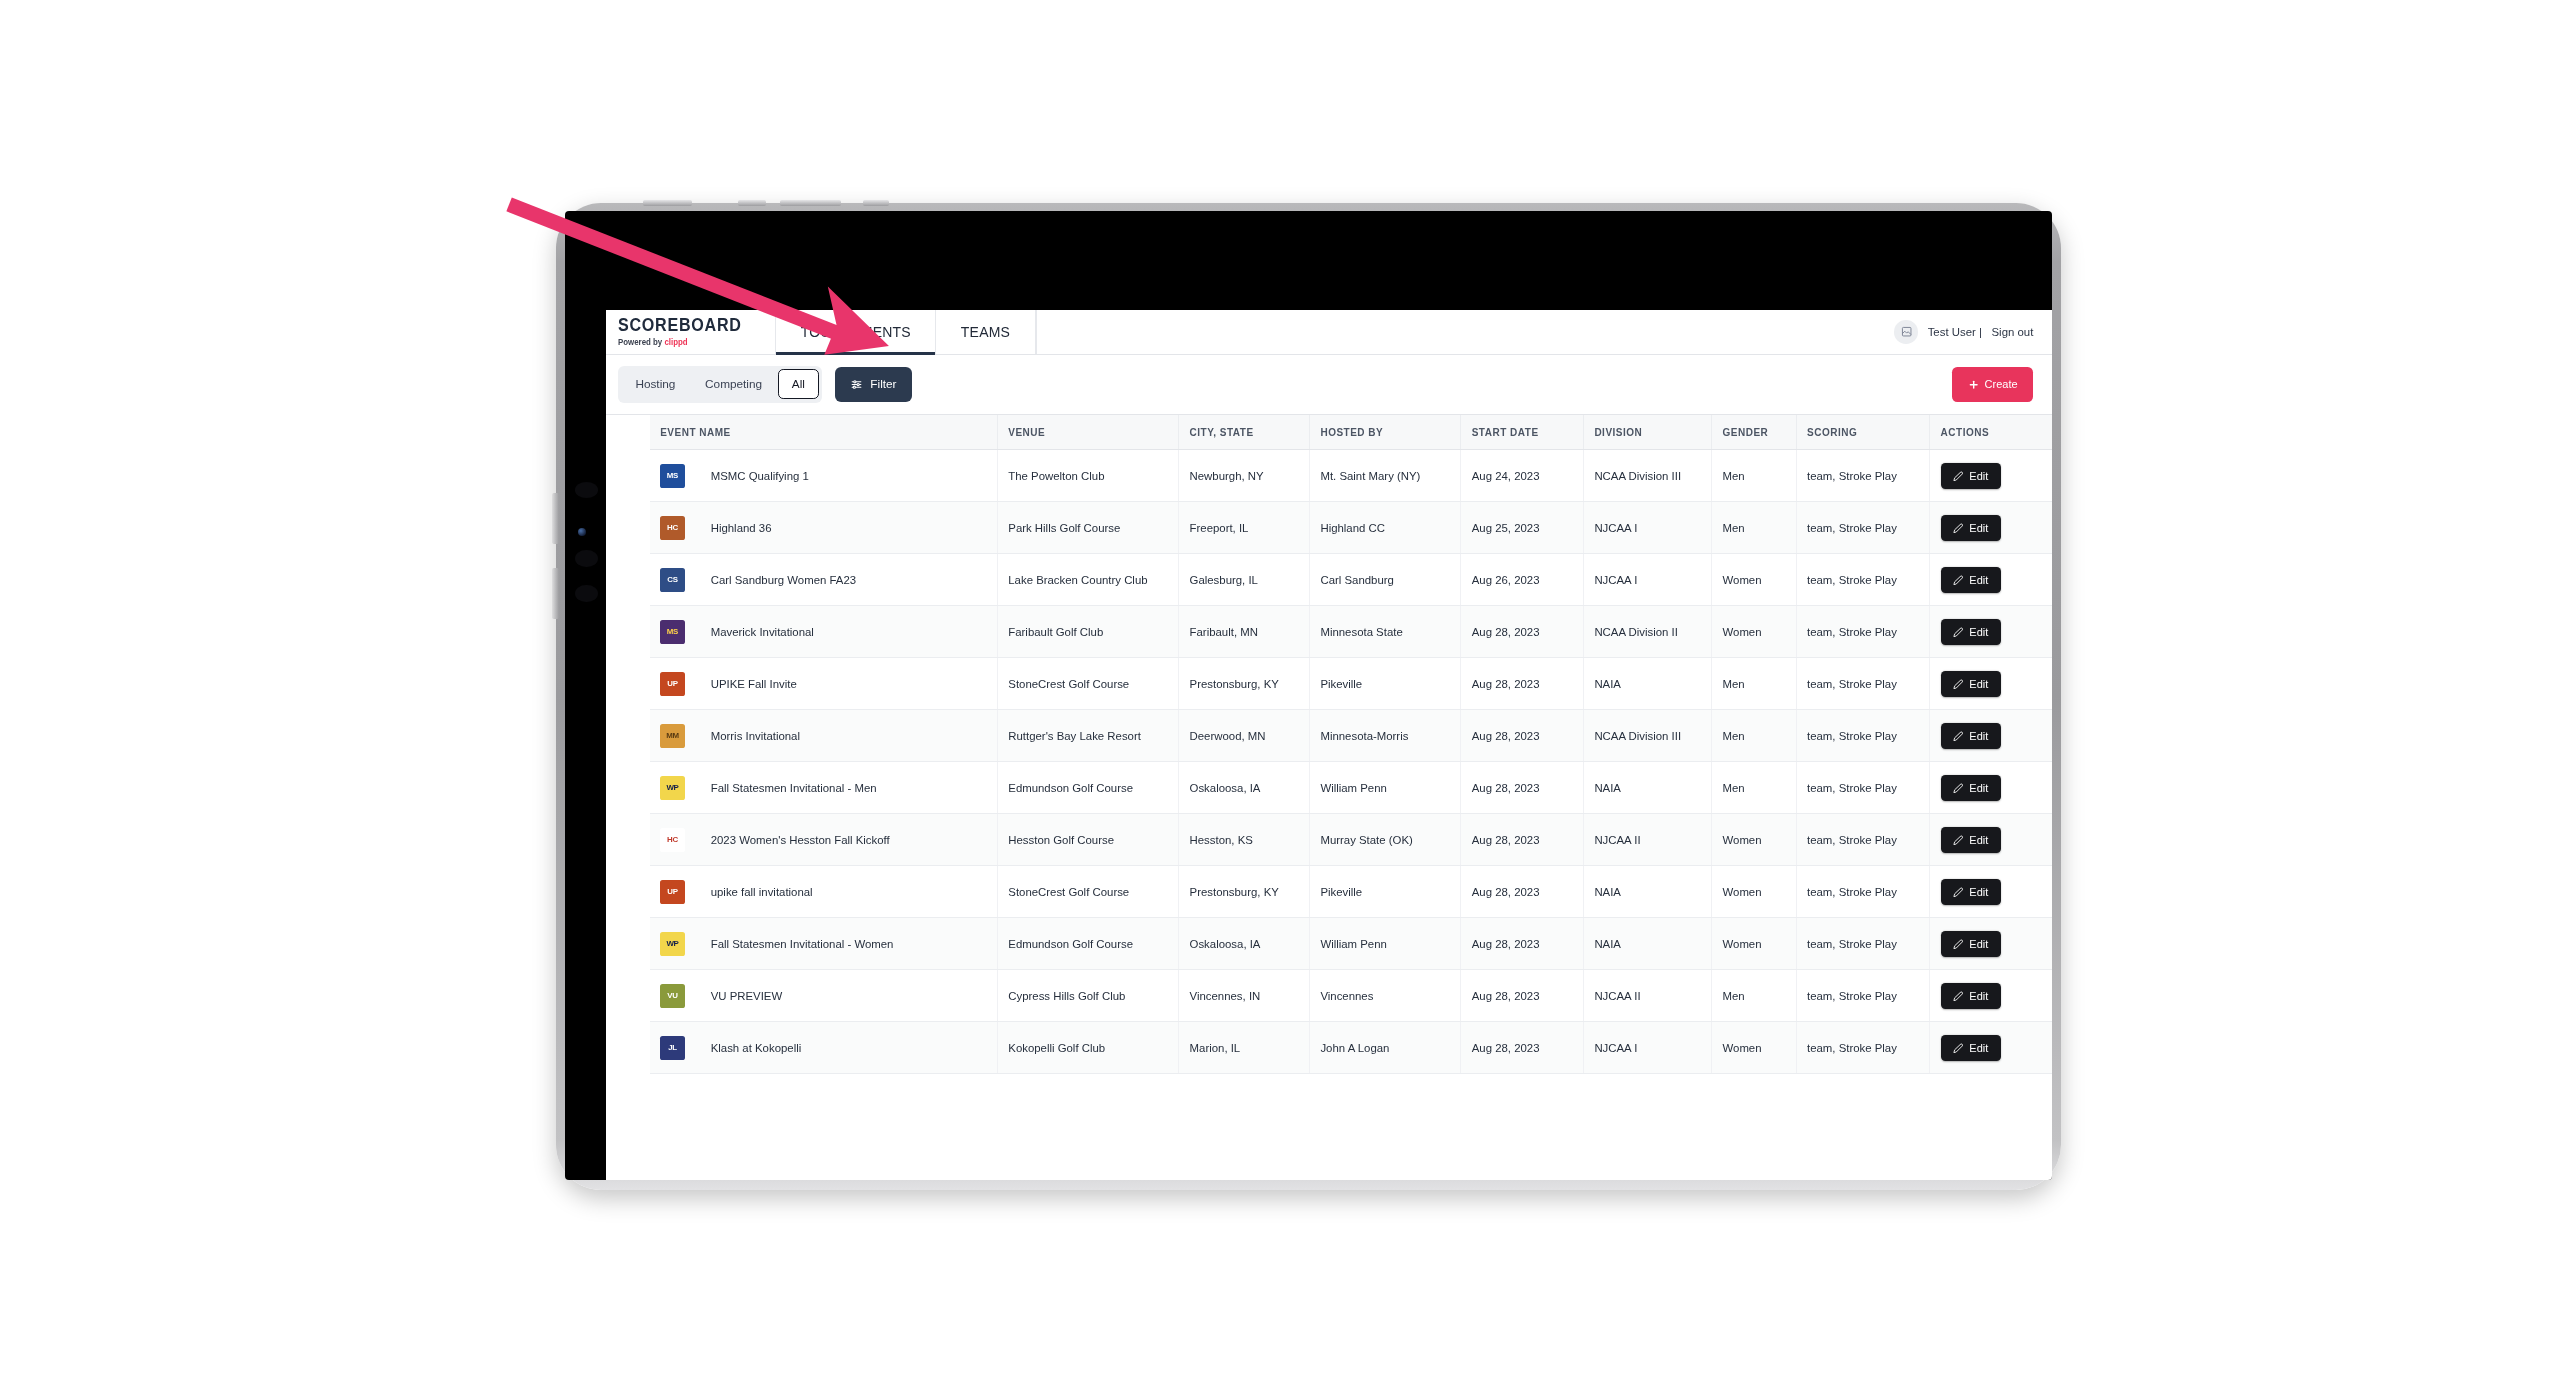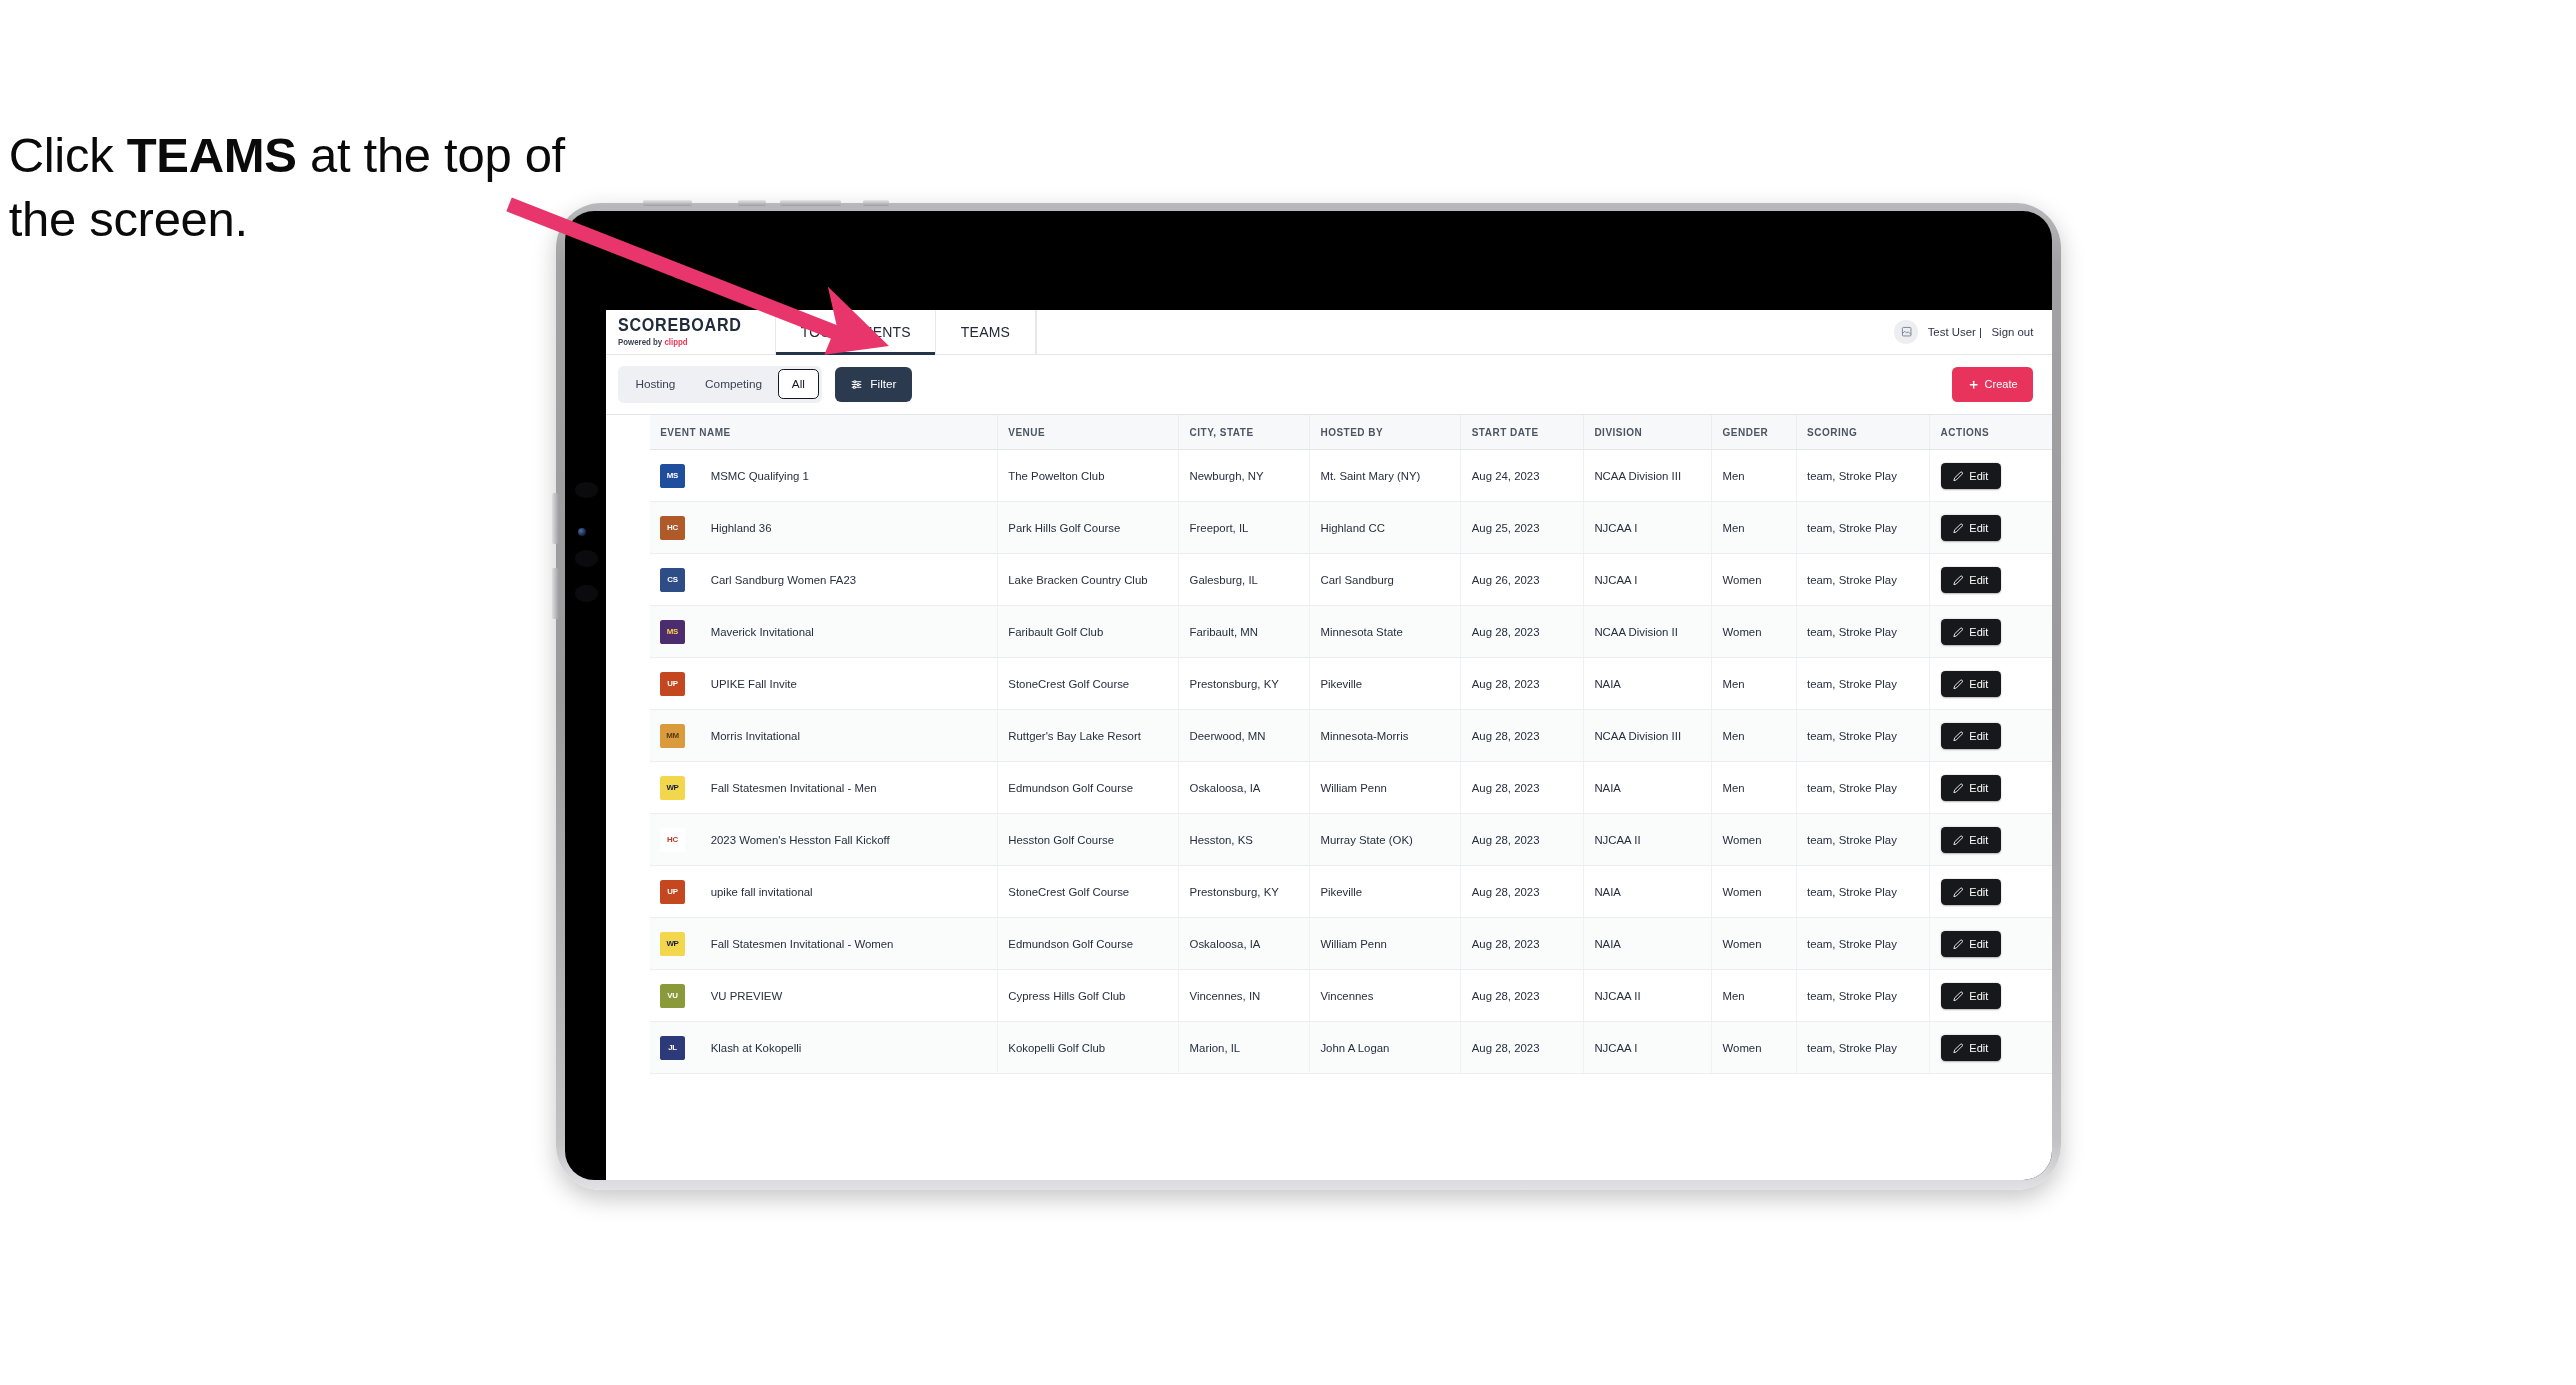--- a/index.html
+++ b/index.html
@@ -22,21 +22,21 @@
   
   #tablet {
     position: absolute; left: 556px; top: 203px;
     width: 1505px; height: 987px;
     background: linear-gradient(180deg,#b9b9bb 0%, #a2a2a5 6%, #9a9a9d 50%, #c2c2c4 95%, #e2e2e4 100%);
     border-radius: 45px;
     box-shadow: 0 8.7px 23px rgba(0,0,0,0.22);
   }
   #screen {
     position: absolute; left: 8.7px; top: 7.9px; right: 8.7px; bottom: 9.6px;
-    background: #000000; border-radius: 29px; overflow: hidden;
+    background: #000000; border-radius: 4px; overflow: hidden;
   }
   
   .topbtn {
     position: absolute; top: -3.5px; height: 6.1px;
     background: linear-gradient(180deg,#e6e6e8,#9d9da0);
     border-radius: 1.7px;
   }
   
   .leftbtn {
     position: absolute; left: -4.4px; width: 7px;
@@ -194,23 +194,20 @@
 
   
   #arrow { position: absolute; left: 0; top: 0; width: 2576px; height: 1386px;
            pointer-events: none; }
 </style>
 </head>
 <body>
 
 <div id="stage">
 
-  <div class="caption">
-    <span>Click </span><b>TEAMS</b><span> at the top of the screen.</span>
-  </div>
 
   <div id="tablet">
 
     <div class="topbtn" style="left:87px;width:49px;"></div>
     <div class="topbtn" style="left:182px;width:28px;"></div>
     <div class="topbtn" style="left:224px;width:61px;"></div>
     <div class="topbtn" style="left:307px;width:26px;"></div>
 
     <div class="leftbtn" style="top:290px;height:51px;"></div>
     <div class="leftbtn" style="top:365px;height:51px;"></div>

